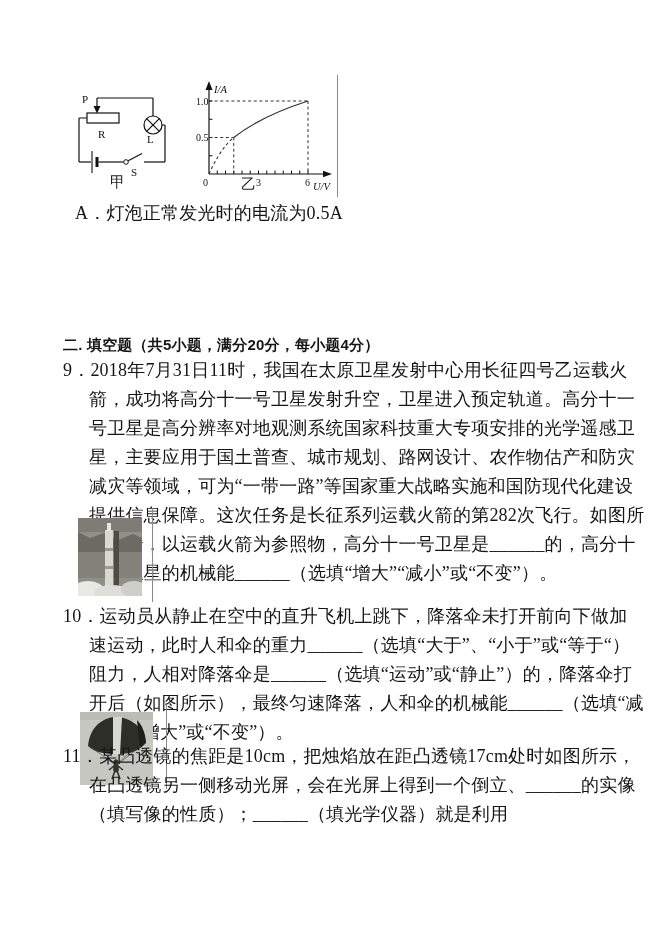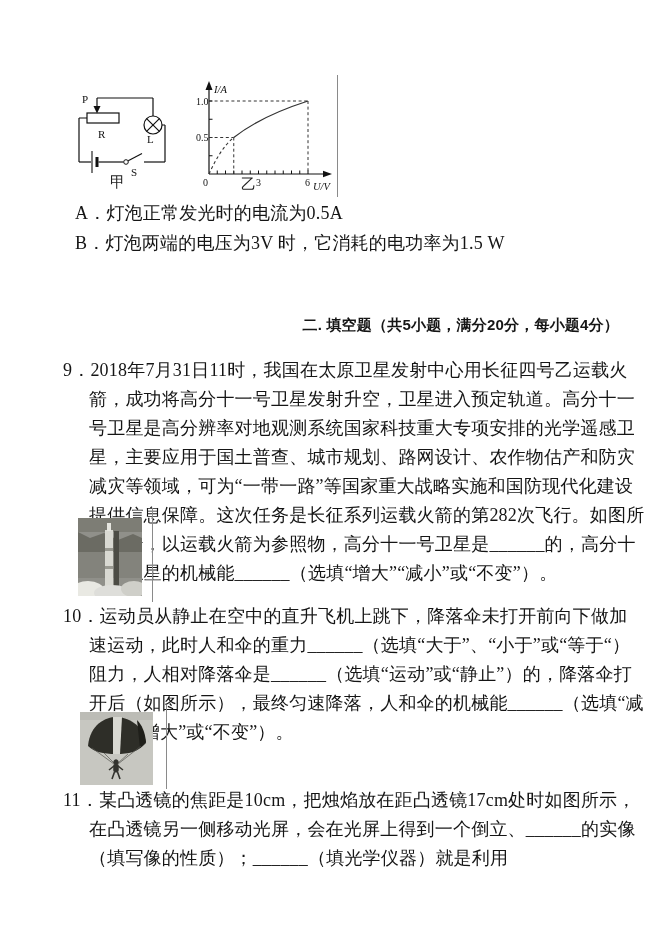--- a/index.html
+++ b/index.html
@@ -106,23 +106,22 @@
     <text x="0" y="25" font-size="10">1.0</text>
     <text x="0" y="61" font-size="10">0.5</text>
     <text x="7" y="106" font-size="10">0</text>
     <text x="60" y="106" font-size="10">3</text>
     <text x="109" y="106" font-size="10">6</text>
   </svg>
   <div class="cap" style="left:241px;top:175px;">乙</div>
   <div class="vline" style="left:337px;top:75px;height:122px;"></div>
 
   <div class="txt opt" style="top:199px;">A．灯泡正常发光时的电流为0.5A</div>
-  <div class="txt opt" style="top:229px;">B．灯泡两端的电压为3V 时，它消耗的电功率为1.5 W</div>
 
-  <div class="txt sec" style="top:310px;text-align:right;">二. 填空题（共5小题，满分20分，每小题4分）</div>
+  <div class="txt sec" style="top:330px;">二. 填空题（共5小题，满分20分，每小题4分）</div>
 
   <div class="txt q" style="top:356px;"><span>9．</span><span>2018年7月31日11时，我国在太原卫星发射中心用长征四号乙运载火箭，成功将高分十一号卫星发射升空，卫星进入预定轨道。高分十一号卫星是高分辨率对地观测系统国家科技重大专项安排的光学遥感卫星，主要应用于国土普查、城市规划、路网设计、农作物估产和防灾减灾等领域，可为“一带一路”等国家重大战略实施和国防现代化建设提供信息保障。这次任务是长征系列运载火箭的第282次飞行。如图所示情景，以运载火箭为参照物，高分十一号卫星是______的，高分十一号卫星的机械能______（选填“增大”“减小”或“不变”）。</span></div>
 
   <svg class="photo" style="left:78px;top:518px;" width="64" height="78" viewBox="0 0 64 78">
     <rect x="0" y="0" width="64" height="78" fill="#90908a"></rect>
     <rect x="0" y="0" width="64" height="14" fill="#7d7d75"></rect>
     <path d="M0,14 L12,20 L26,15 L40,22 L55,16 L64,20 V34 H0 Z" fill="#6b6b63"></path>
     <rect x="0" y="34" width="64" height="26" fill="#83837c"></rect>
 
     <rect x="36" y="13" width="5" height="56" fill="#4c4c45"></rect>
@@ -153,15 +152,15 @@
     </g>
 
     <g fill="#33332e" stroke="#33332e">
       <circle cx="36" cy="50" r="2.2"></circle>
       <rect x="33.8" y="52" width="4.4" height="8" rx="1.5"></rect>
       <path d="M34,54 L29,58 M38,54 L43,58 M34.5,60 L32,67 M37.5,60 L40,67" stroke-width="1.6" fill="none"></path>
     </g>
   </svg>
   <div class="vline" style="left:166px;top:705px;height:84px;"></div>
 
-  <div class="txt q" style="top:786px;"><span>11．</span><span>某凸透镜的焦距是10cm，把烛焰放在距凸透镜17cm处时如图所示，在凸透镜另一侧移动光屏，会在光屏上得到一个倒立、______的实像（填写像的性质）；______（填光学仪器）就是利用</span></div>
+  <div class="txt q" style="top:742px;"><span>11．</span><span>某凸透镜的焦距是10cm，把烛焰放在距凸透镜17cm处时如图所示，在凸透镜另一侧移动光屏，会在光屏上得到一个倒立、______的实像（填写像的性质）；______（填光学仪器）就是利用</span></div>
 
 </div>
 
 </body></html>

